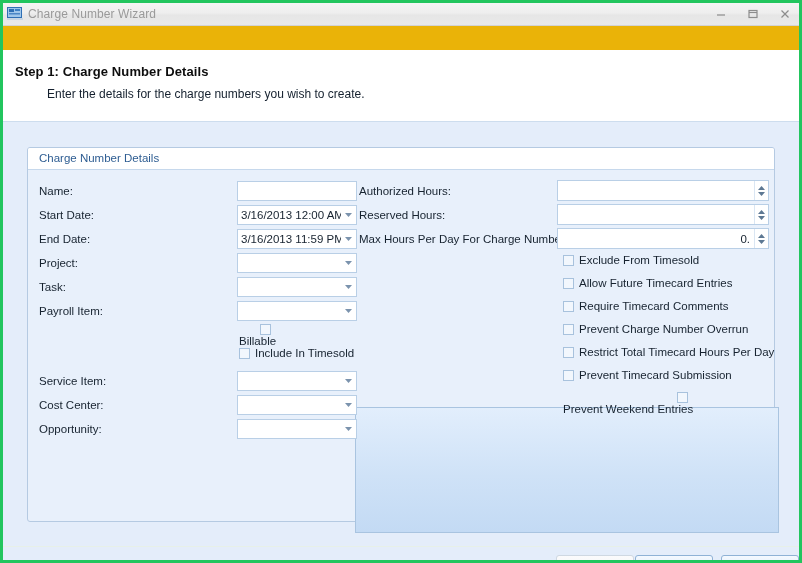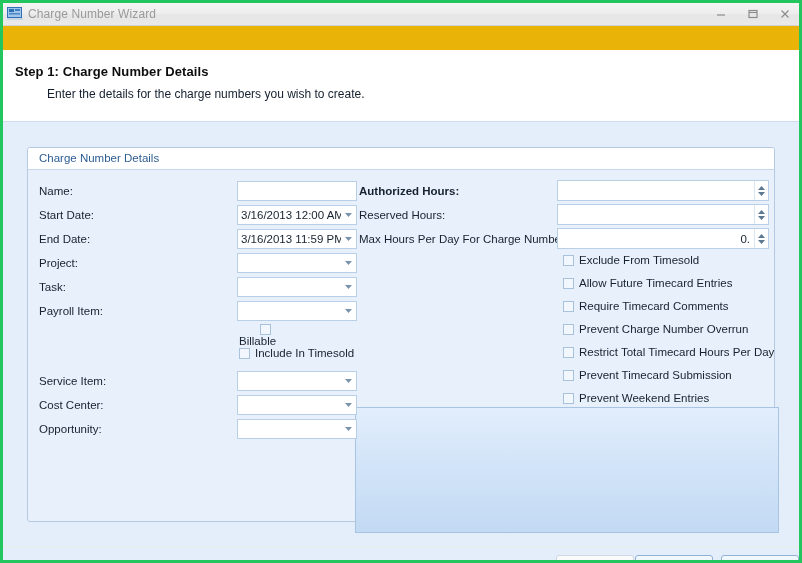--- a/index.html
+++ b/index.html
@@ -383,21 +383,21 @@
 
         <div class="checkrow" style="left:211px; top:154px;flex-direction:column;">
           <span class="checkbox"></span>
           <span class="lbl">Billable</span>
         </div>
         <div class="checkrow" style="left:211px; top:177px;">
           <span class="checkbox"></span>
           <span class="lbl">Include In Timesold</span>
         </div>
 
-        <div class="field-label" style="left:331px; top:15px;font-weight:bold;">Authorized Hours:</div>
+        <div class="field-label" style="left:331px; top:15px;">Authorized Hours:</div>
         <div class="field-label" style="left:331px; top:39px;">Reserved Hours:</div>
         <div class="field-label" style="left:331px; top:63px;">Max Hours Per Day For Charge Number:</div>
 
         <div class="ctl spin" style="left:529px; top:10px; width:212px;">
           <span class="spin-value"></span>
           <span class="spin-arrows">
             <svg width="7" height="4" viewBox="0 0 7 4">
                 <path d="M3.5 0 L7 4 L0 4 Z" fill="#5d7893"></path>
               </svg>
             <svg width="7" height="4" viewBox="0 0 7 4">
@@ -447,21 +447,21 @@
           <span class="lbl">Prevent Charge Number Overrun</span>
         </div>
         <div class="checkrow" style="left:535px; top:176px;">
           <span class="checkbox"></span>
           <span class="lbl">Restrict Total Timecard Hours Per Day</span>
         </div>
         <div class="checkrow" style="left:535px; top:199px;">
           <span class="checkbox"></span>
           <span class="lbl">Prevent Timecard Submission</span>
         </div>
-        <div class="checkrow" style="left:535px; top:222px;">
+        <div class="checkrow" style="left:535px; top:222px;flex-direction:column;">
           <span class="checkbox"></span>
           <span class="lbl">Prevent Weekend Entries</span>
         </div>
 
       </div>
     </div>
   </div>
 
   <div class="footer">
     <div class="btn btn-disabled" style="left:553px;">&lt; Back</div>

